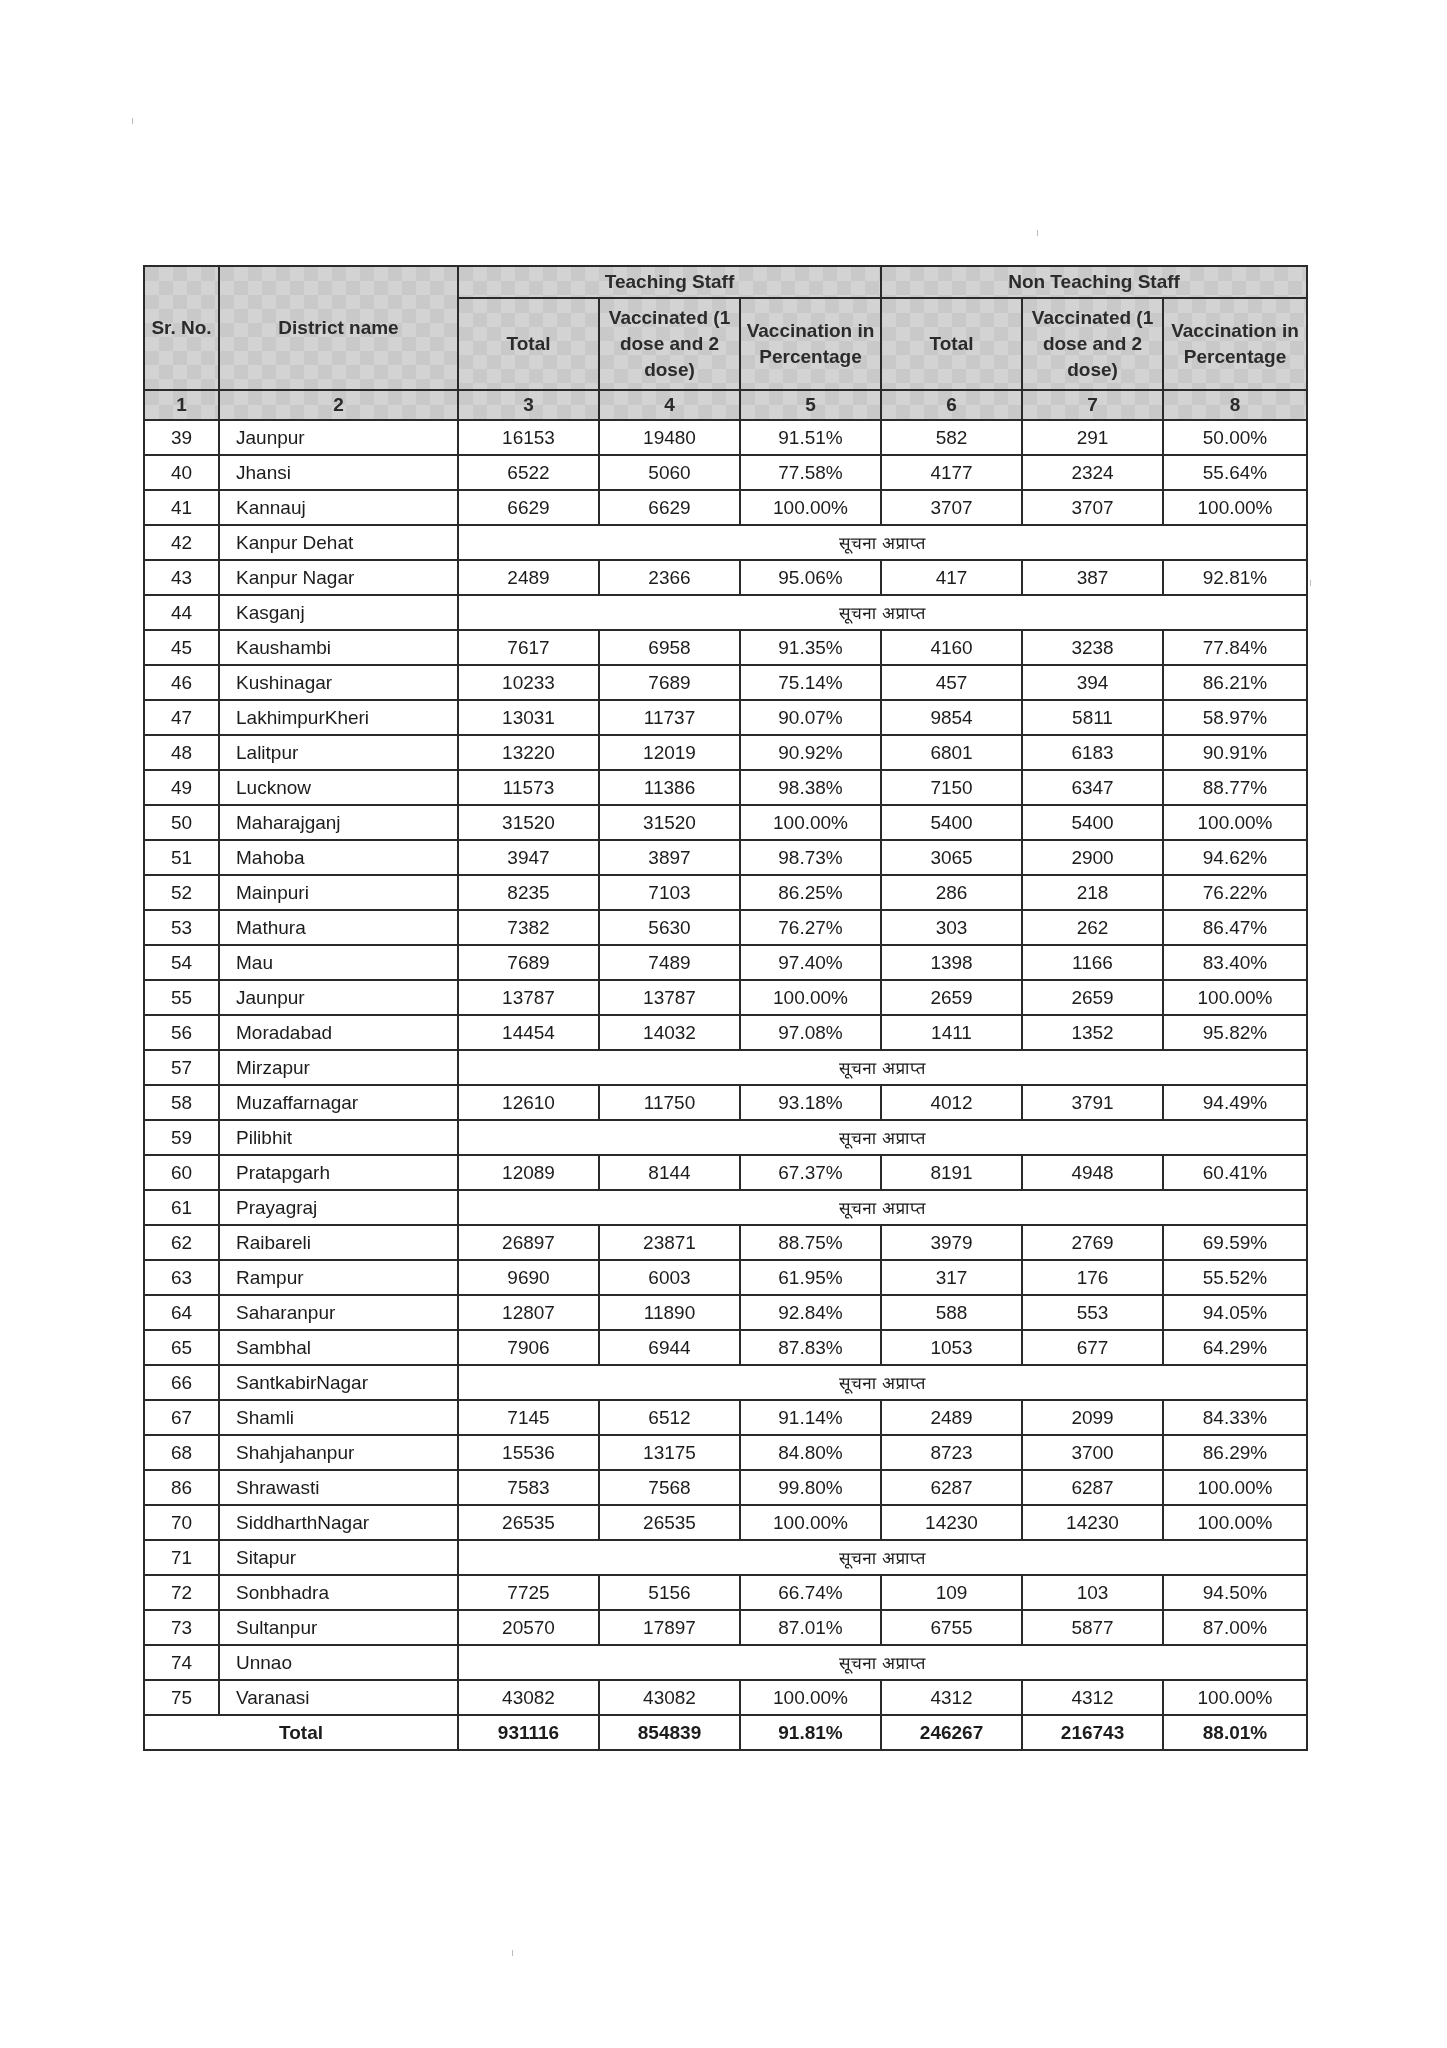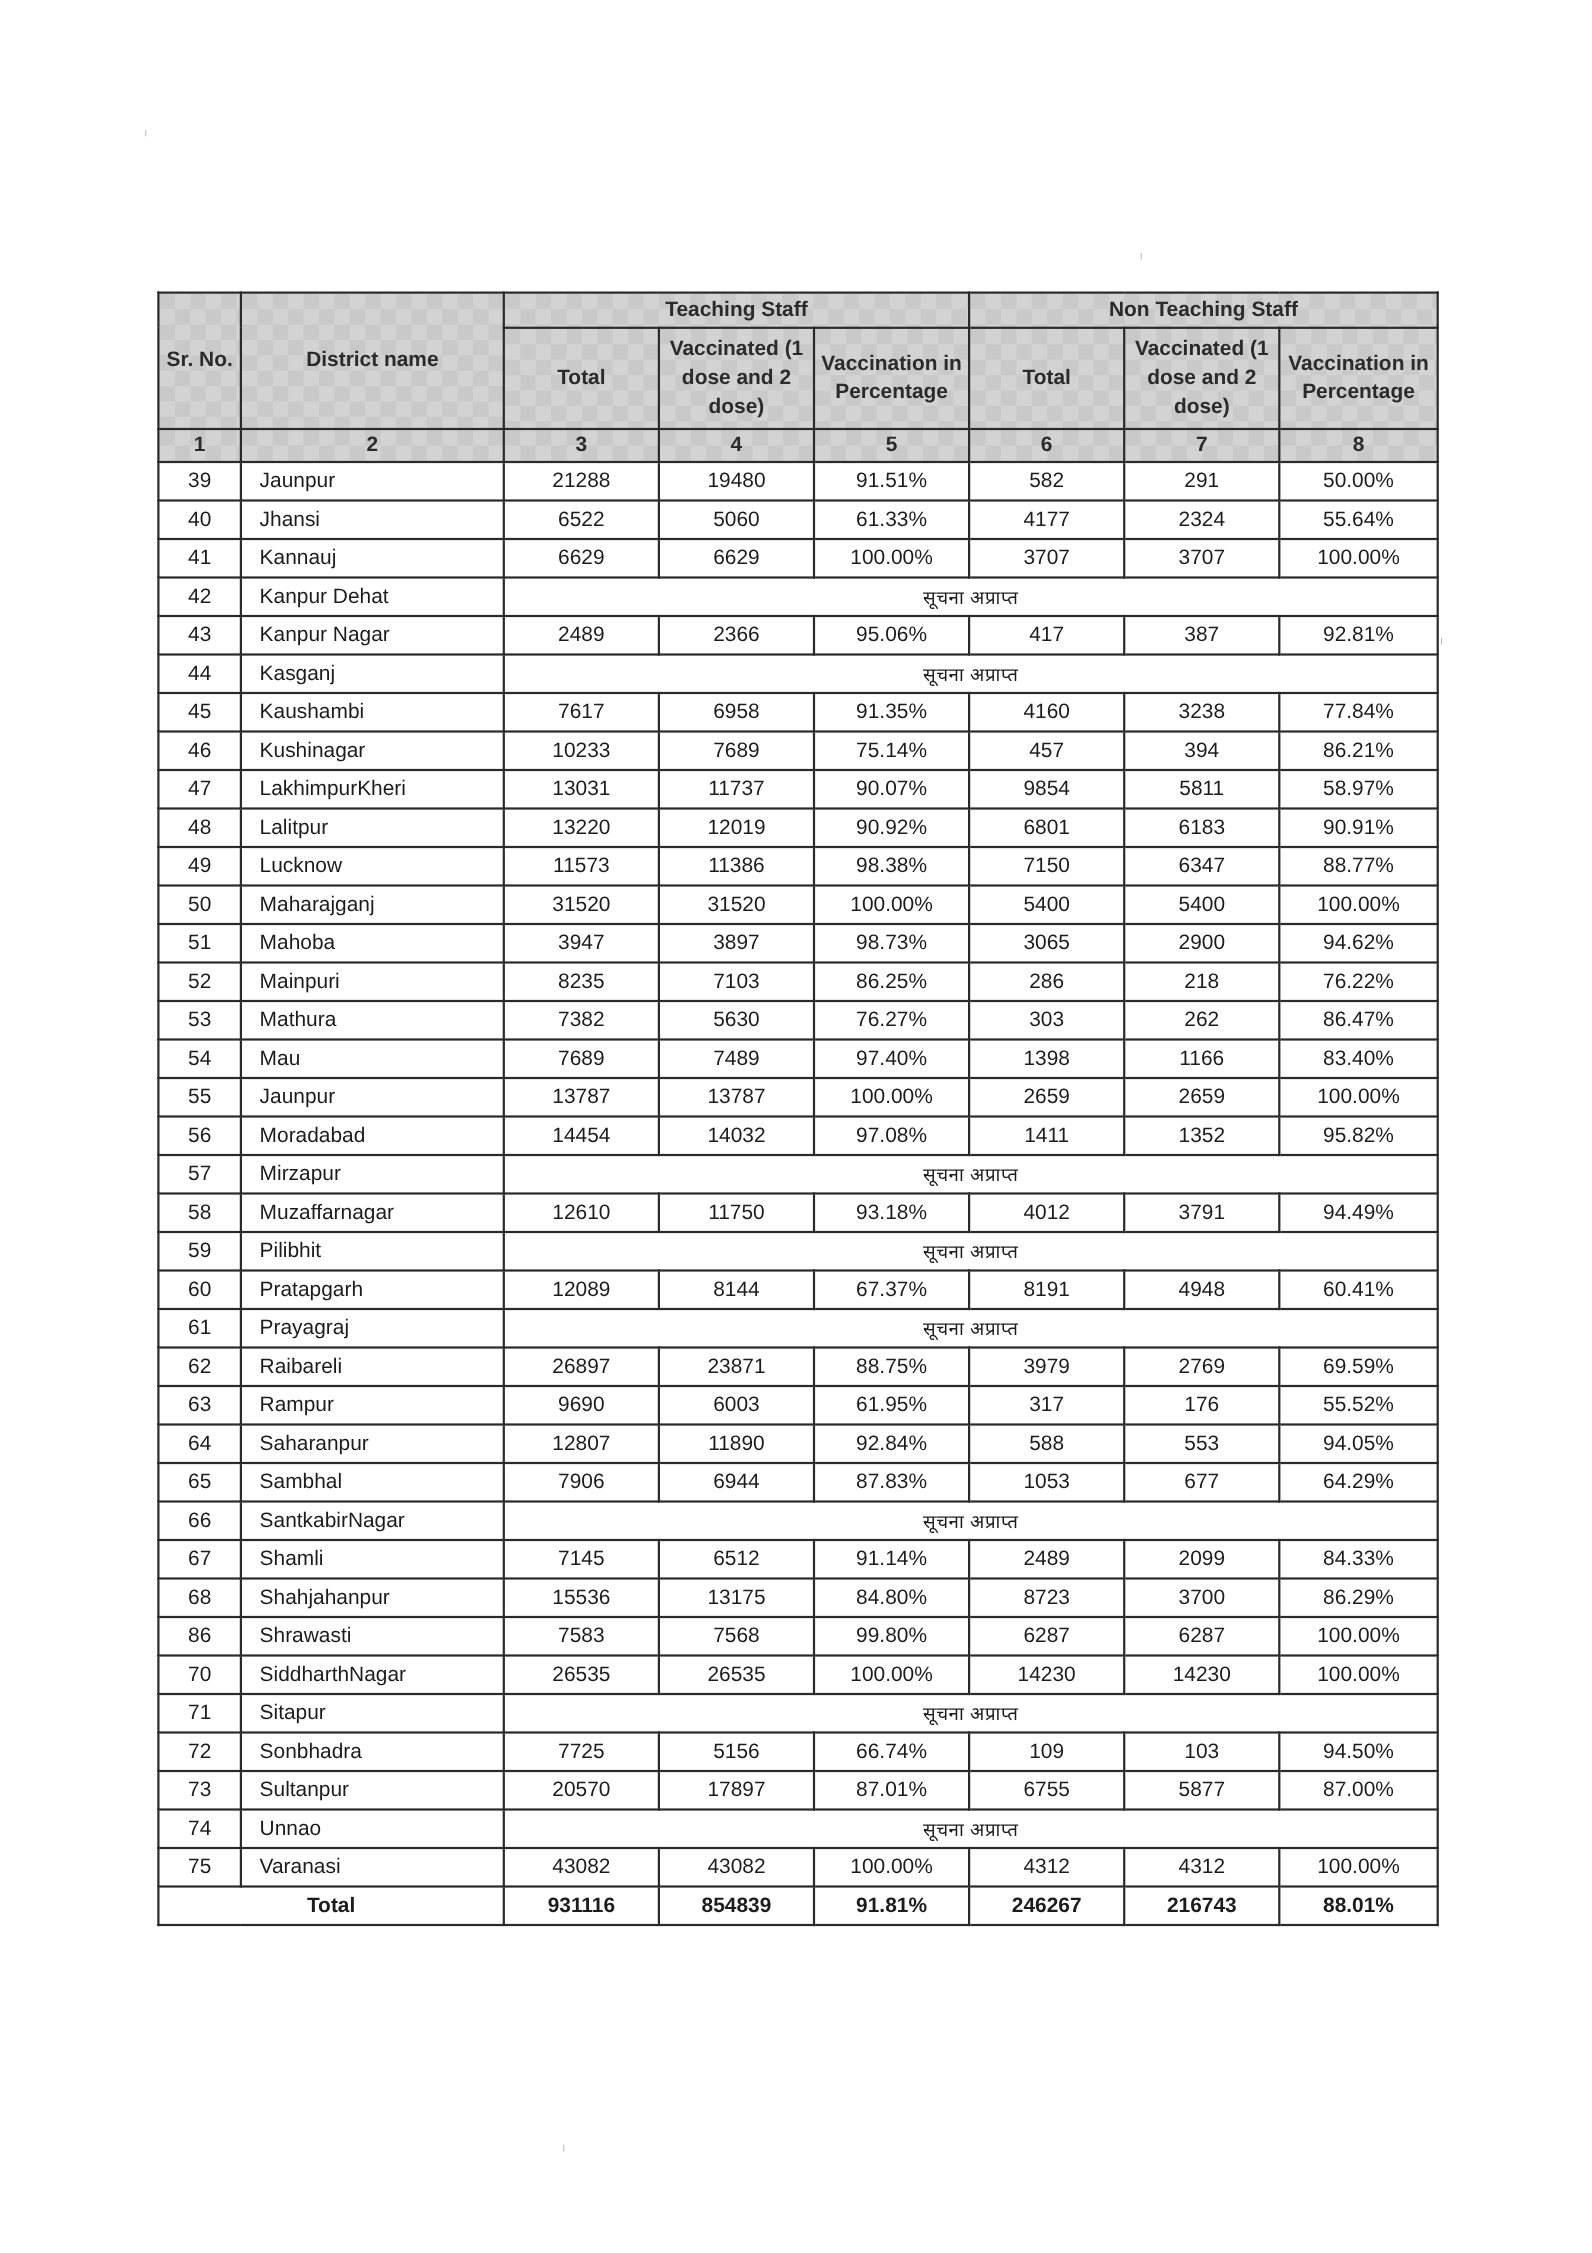--- a/index.html
+++ b/index.html
@@ -97,33 +97,33 @@
         <th>5</th>
         <th>6</th>
         <th>7</th>
         <th>8</th>
       </tr>
     </thead>
     <tbody id="tbody">
         <tr>
           <td>39</td>
           <td class="dist">Jaunpur</td>
-          <td>21288</td>
+          <td>16153</td>
           <td>19480</td>
           <td>91.51%</td>
           <td>582</td>
           <td>291</td>
           <td>50.00%</td>
         </tr>
         <tr>
           <td>40</td>
           <td class="dist">Jhansi</td>
           <td>6522</td>
           <td>5060</td>
-          <td>61.33%</td>
+          <td>77.58%</td>
           <td>4177</td>
           <td>2324</td>
           <td>55.64%</td>
         </tr>
         <tr>
           <td>41</td>
           <td class="dist">Kannauj</td>
           <td>6629</td>
           <td>6629</td>
           <td>100.00%</td>

